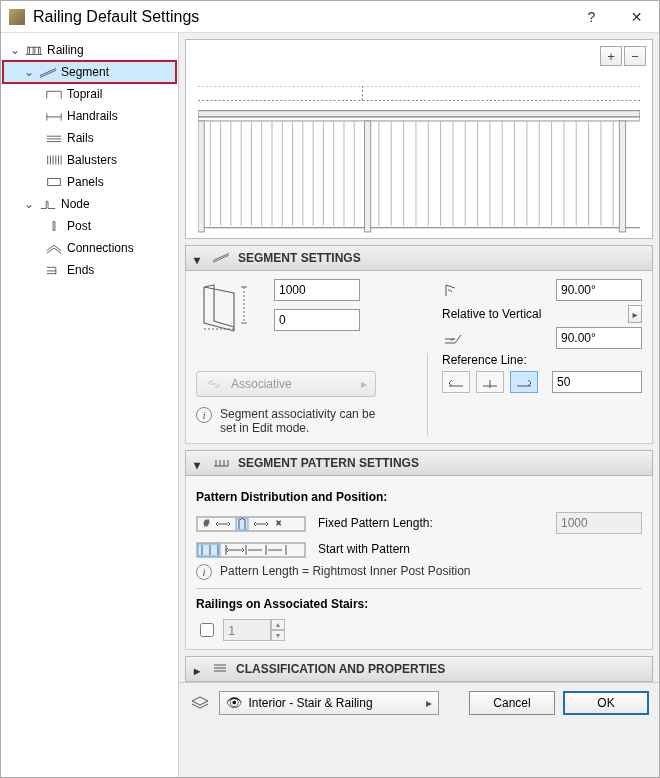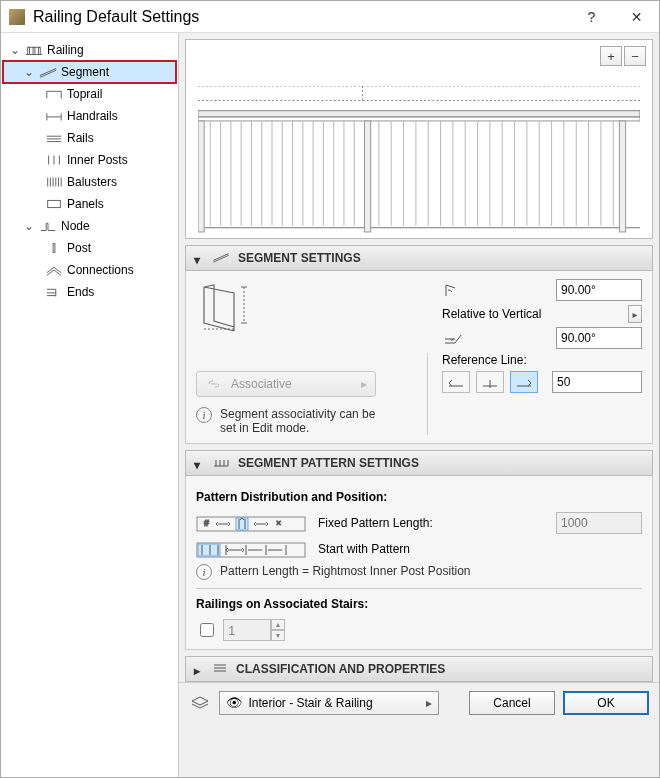--- a/index.html
+++ b/index.html
@@ -119,28 +119,20 @@
         <span class="tree-icon">
             <svg viewBox="0 0 20 14">
               <path d="M2 5h16M2 8h16M2 11h16"></path>
             </svg>
           </span>
         <span>Rails</span>
       </div>
       <div class="tree-row depth2">
         <span class="tree-icon">
             <svg viewBox="0 0 20 14">
-              <path d="M4 2v10M10 2v10M16 2v10"></path>
-            </svg>
-          </span>
-        <span>Inner Posts</span>
-      </div>
-      <div class="tree-row depth2">
-        <span class="tree-icon">
-            <svg viewBox="0 0 20 14">
               <path d="M3 2v10M6 2v10M9 2v10M12 2v10M15 2v10M18 2v10"></path>
             </svg>
           </span>
         <span>Balusters</span>
       </div>
       <div class="tree-row depth2">
         <span class="tree-icon">
             <svg viewBox="0 0 20 14">
               <rect x="3" y="3" width="14" height="8"></rect>
             </svg>
@@ -250,20 +242,25 @@
       </div>
       <div class="panel-body">
         <div class="seg-grid">
           <div class="seg-left">
             <svg width="70" height="56" viewBox="0 0 70 56" stroke="#666" fill="none">
               <path d="M8 8 L8 44 L38 52 M8 8 L18 6 L18 42 L38 48 M8 8 L38 14 L38 52" stroke-width="1.2"></path>
               <path d="M48 8 v36" stroke-dasharray="2,2"></path>
               <path d="M45 8h6M45 44h6"></path>
               <path d="M8 50 h30" stroke-dasharray="2,2"></path>
             </svg>
+            <div>
+              <input class="num-input" value="1000" style="">
+              <div style="height:8px"></div>
+              <input class="num-input" value="0" style="">
+            </div>
           </div>
           <div class="seg-right">
             <div class="mini-row">
               <span class="ico">
                   <svg width="20" height="16" stroke="#555" fill="none">
                     <path d="M3 14V3l9 3M5 8a4 4 0 0 1 4 2"></path>
                   </svg>
                 </span>
               <input class="num-input" value="90.00°" style="">
             </div>

